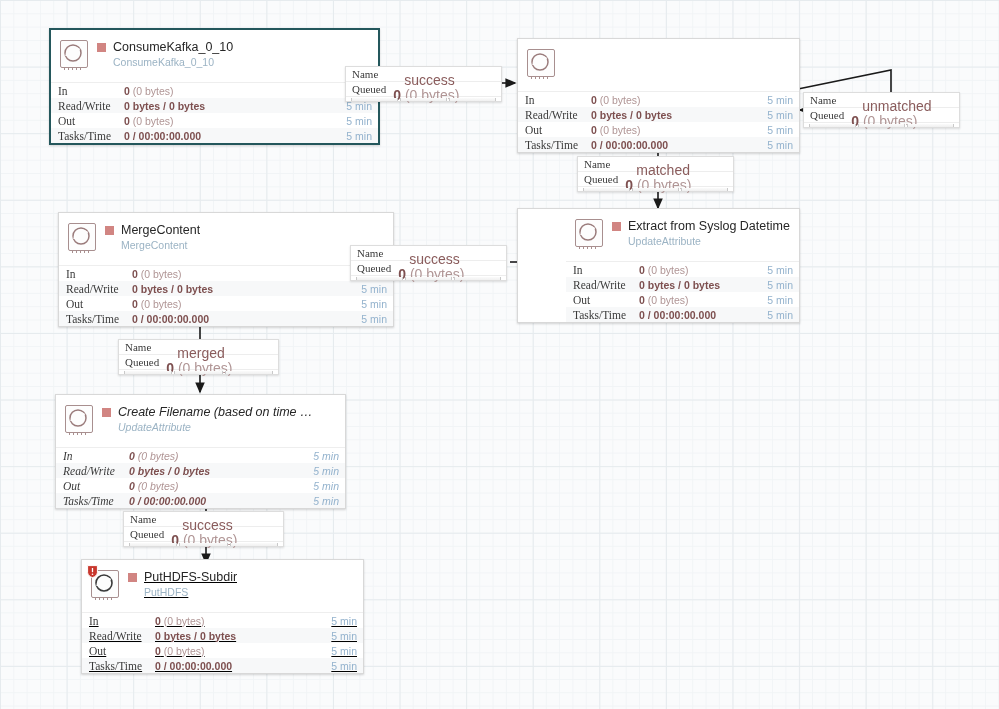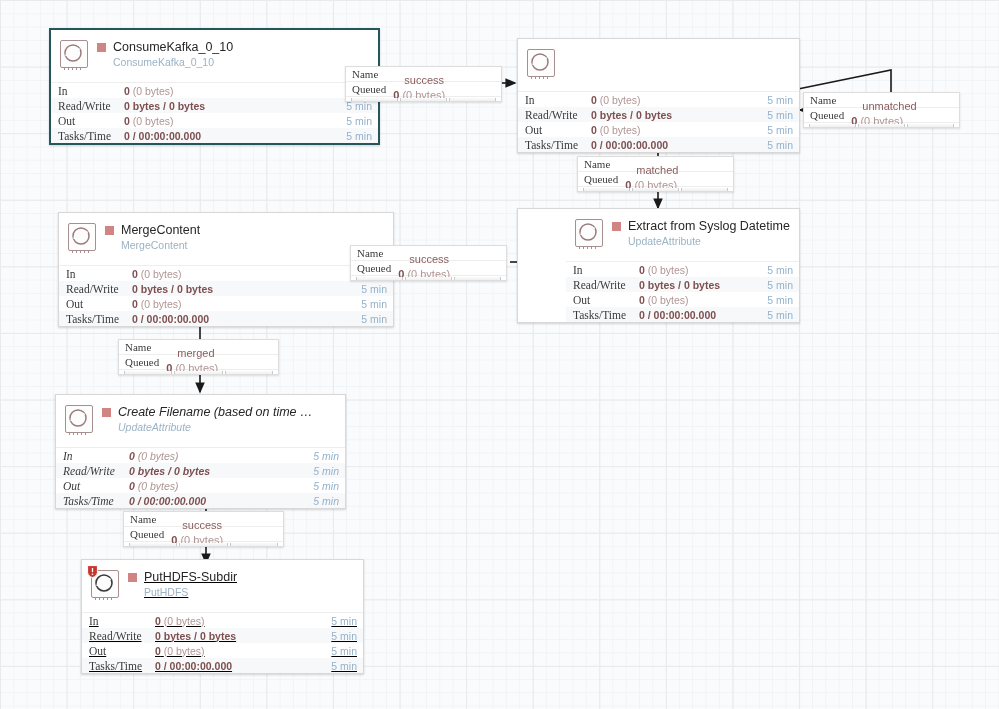--- a/index.html
+++ b/index.html
@@ -83,21 +83,21 @@
     box-shadow:0 1px 2px rgba(0,0,0,.13);
     box-sizing:border-box;
     font-size:10.5px;
   }
   .conn-row{display:flex;align-items:center;height:14px;padding:0 6px;}
   .conn-row.r1{border-bottom:1px solid #ededed;gap:19px;}
   .conn-k{
     font-family:"Liberation Serif",serif;font-size:11px;color:#3a3a3a;
     margin-right:7px;
   }
-  .conn-v{color:#8a5c5c;font-size:11px;margin-top:12px;}
+  .conn-v{color:#8a5c5c;font-size:14px;margin-top:12px;}
   .conn-v b{font-weight:bold;color:#7d4f4f;}
   .conn-v .dim{color:#b09595;font-weight:normal;}
   .conn-bar{
     height:4px;background:#ffffff;border-top:1px solid #ededed;
     display:flex;align-items:center;padding:0 4px;
   }
   .conn-bar i{
     display:block;height:3px;flex:1;
     border-left:1px solid #c9c9c9;border-right:1px solid #c9c9c9;
     background:linear-gradient(to bottom,#fbfbfb,#f0f0f0);

